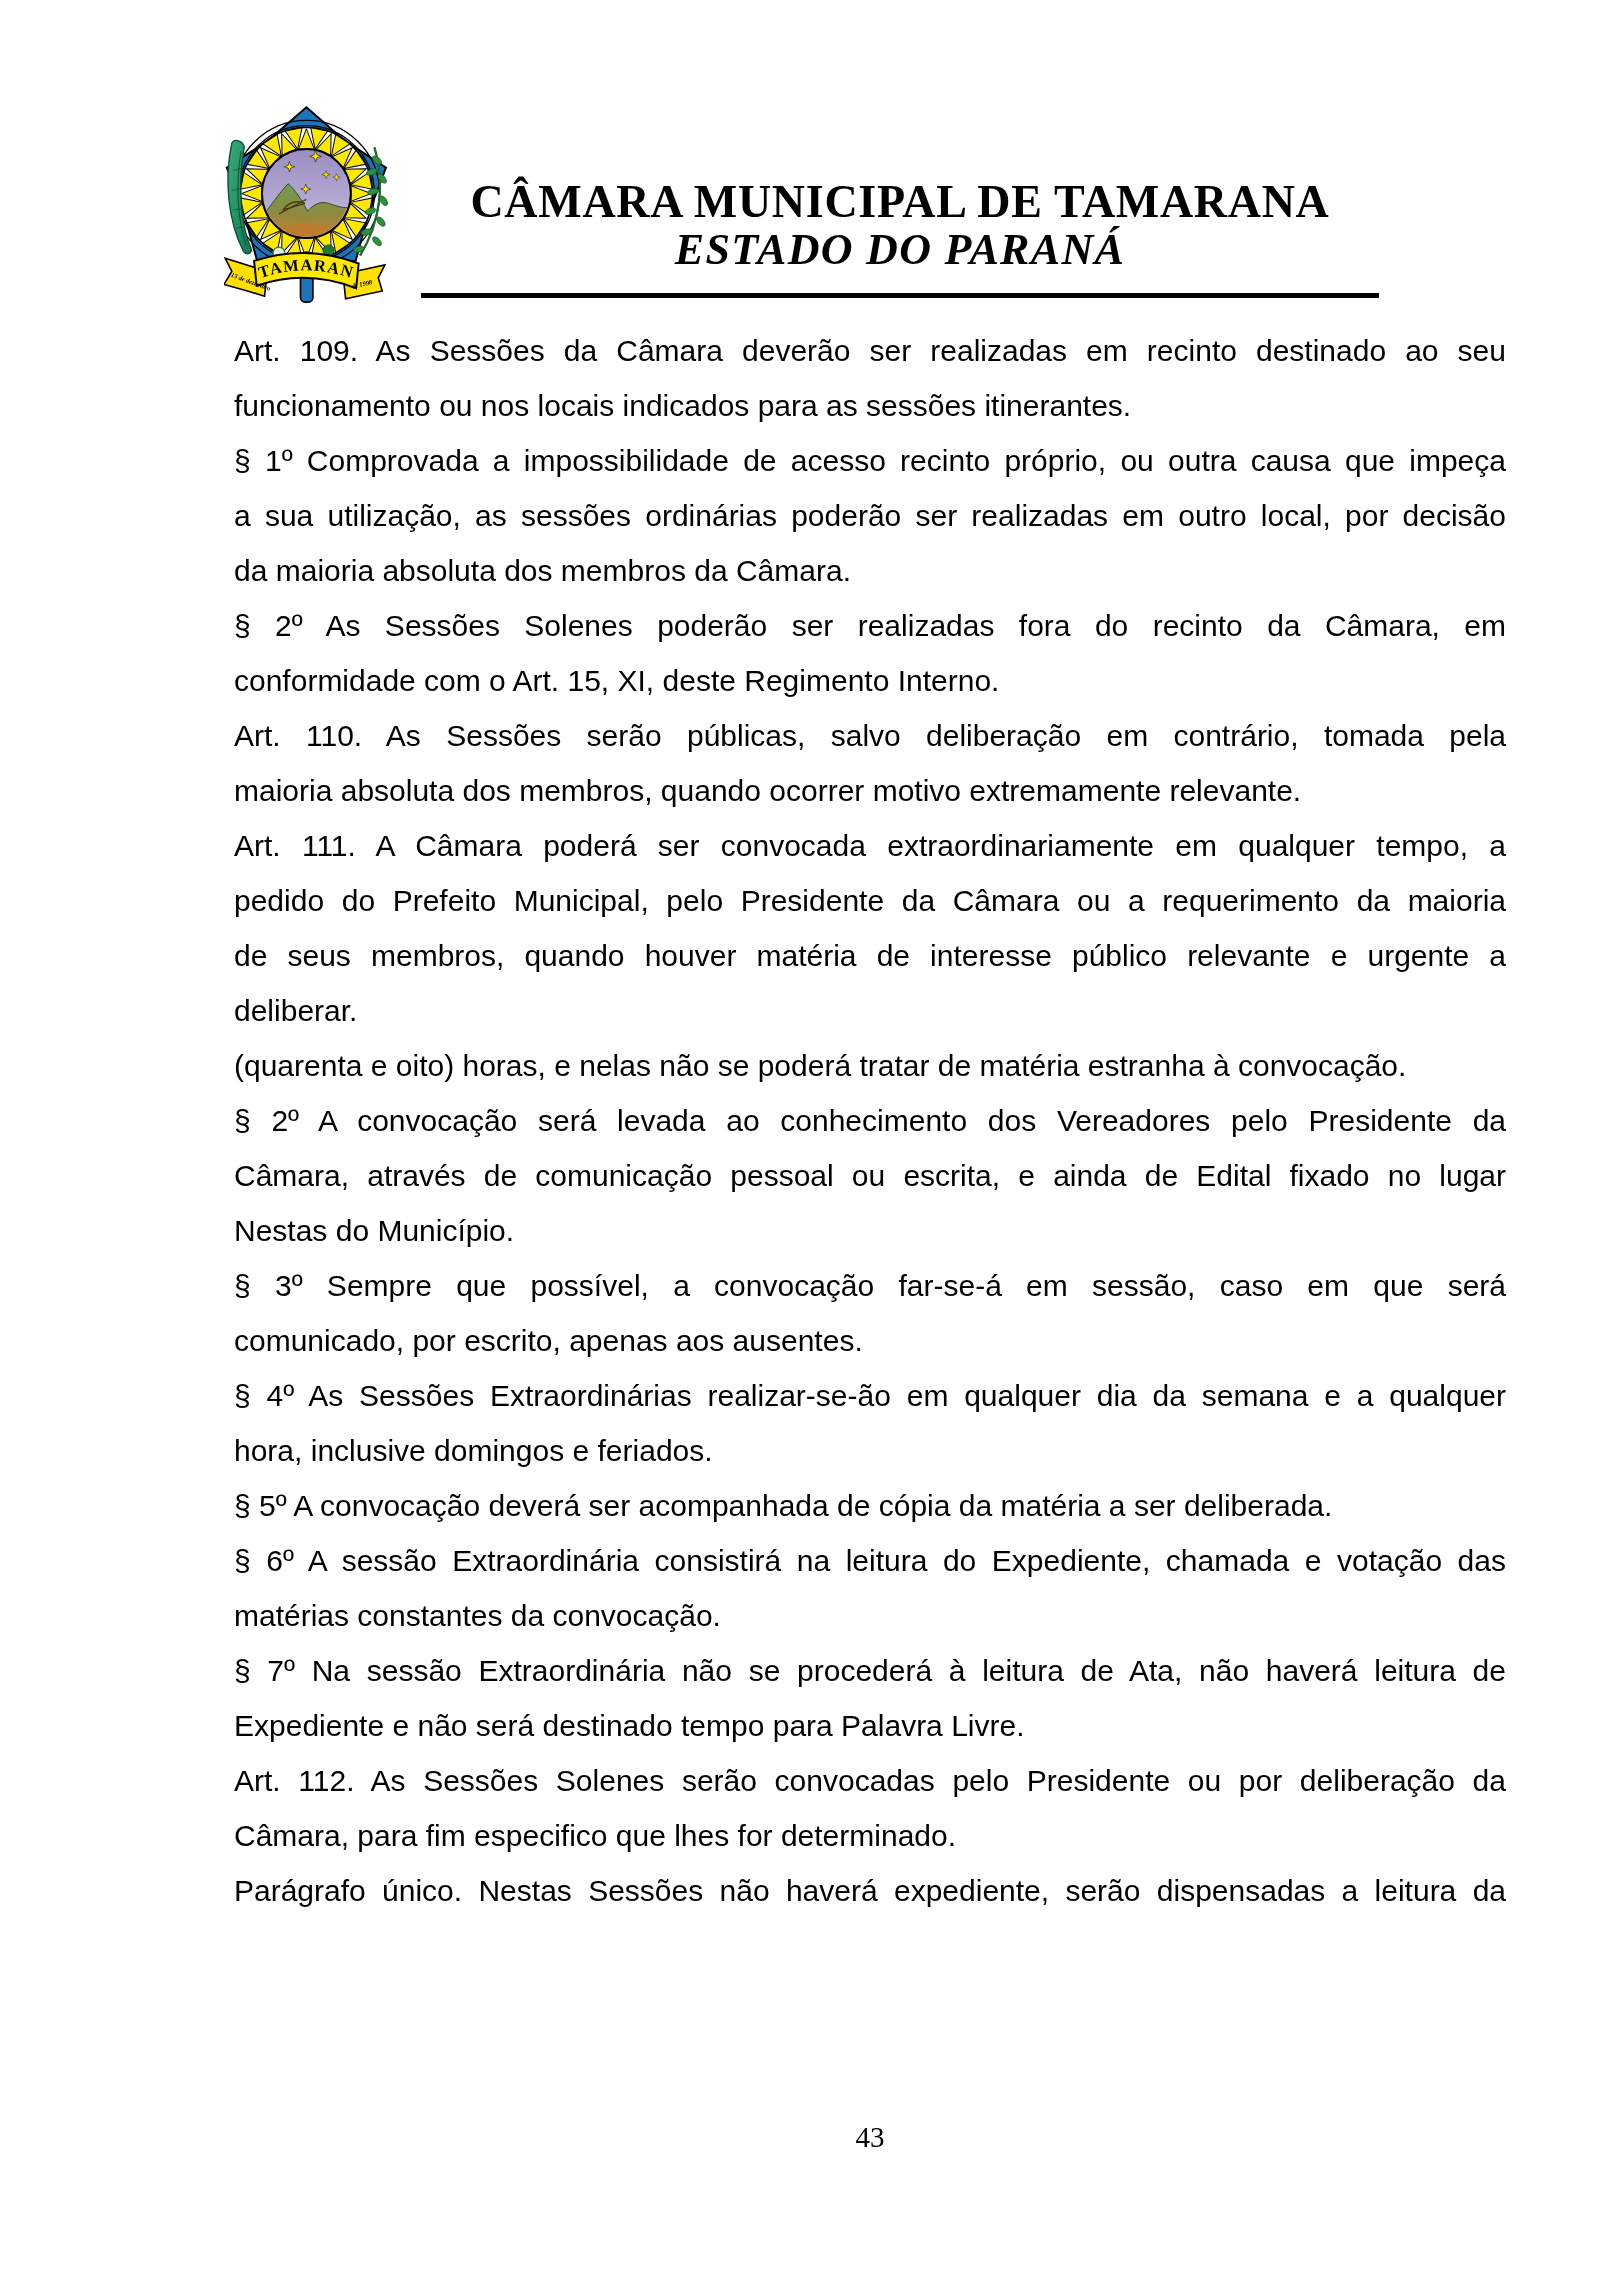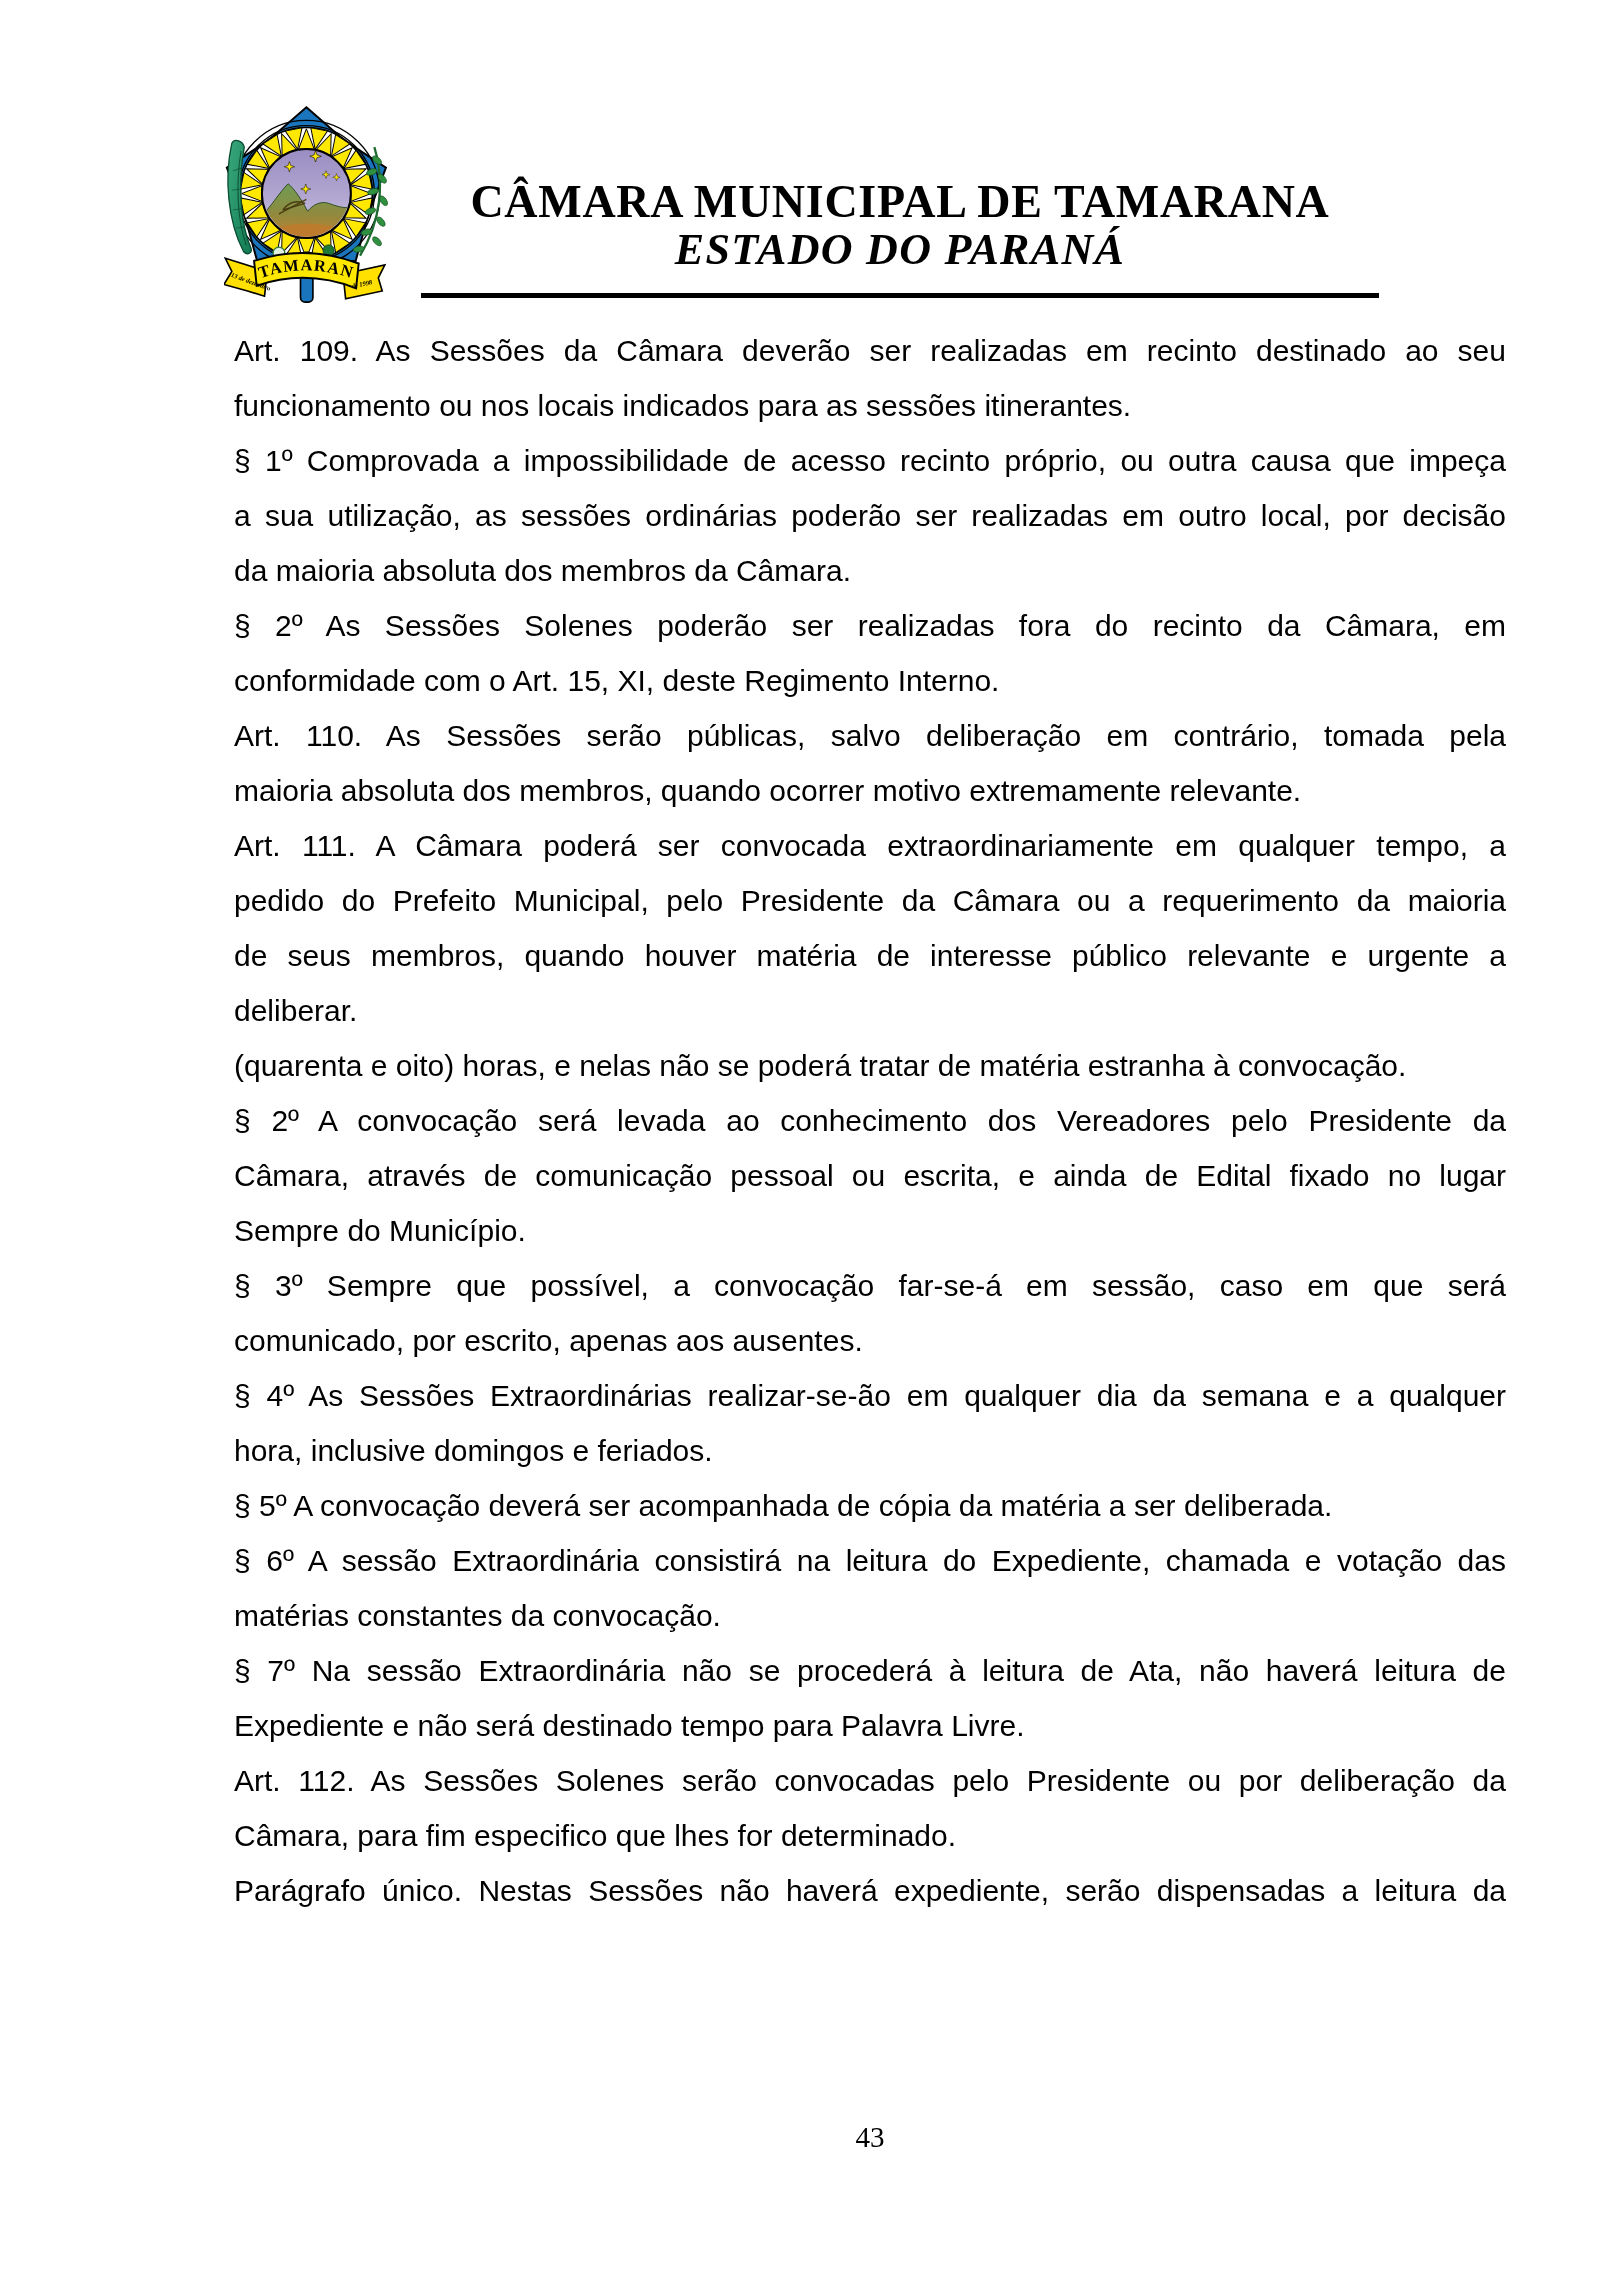--- a/index.html
+++ b/index.html
@@ -180,21 +180,21 @@
       <div class="line last">conformidade com o Art. 15, XI, deste Regimento Interno.</div>
       <div class="line"><span class="bp">Art. 110.</span> As Sessões serão públicas, salvo deliberação em contrário, tomada pela</div>
       <div class="line last">maioria absoluta dos membros, quando ocorrer motivo extremamente relevante.</div>
       <div class="line"><span class="bp">Art. 111.</span> A Câmara poderá ser convocada extraordinariamente em qualquer tempo, a</div>
       <div class="line">pedido do Prefeito Municipal, pelo Presidente da Câmara ou a requerimento da maioria</div>
       <div class="line">de seus membros, quando houver matéria de interesse público relevante e urgente a</div>
       <div class="line last">deliberar.</div>
       <div class="line last">(quarenta e oito) horas, e nelas não se poderá tratar de matéria estranha à convocação.</div>
       <div class="line">§ 2º A convocação será levada ao conhecimento dos Vereadores pelo Presidente da</div>
       <div class="line">Câmara, através de comunicação pessoal ou escrita, e ainda de Edital fixado no lugar</div>
-      <div class="line last">Sempre do Município.</div>
+      <div class="line last">Nestas do Município.</div>
       <div class="line">§ 3º Sempre que possível, a convocação far-se-á em sessão, caso em que será</div>
       <div class="line last">comunicado, por escrito, apenas aos ausentes.</div>
       <div class="line">§ 4º As Sessões Extraordinárias realizar-se-ão em qualquer dia da semana e a qualquer</div>
       <div class="line last">hora, inclusive domingos e feriados.</div>
       <div class="line last">§ 5º A convocação deverá ser acompanhada de cópia da matéria a ser deliberada.</div>
       <div class="line">§ 6º A sessão Extraordinária consistirá na leitura do Expediente, chamada e votação das</div>
       <div class="line last">matérias constantes da convocação.</div>
       <div class="line">§ 7º Na sessão Extraordinária não se procederá à leitura de Ata, não haverá leitura de</div>
       <div class="line last">Expediente e não será destinado tempo para Palavra Livre.</div>
       <div class="line"><span class="bp">Art. 112.</span> As Sessões Solenes serão convocadas pelo Presidente ou por deliberação da</div>

